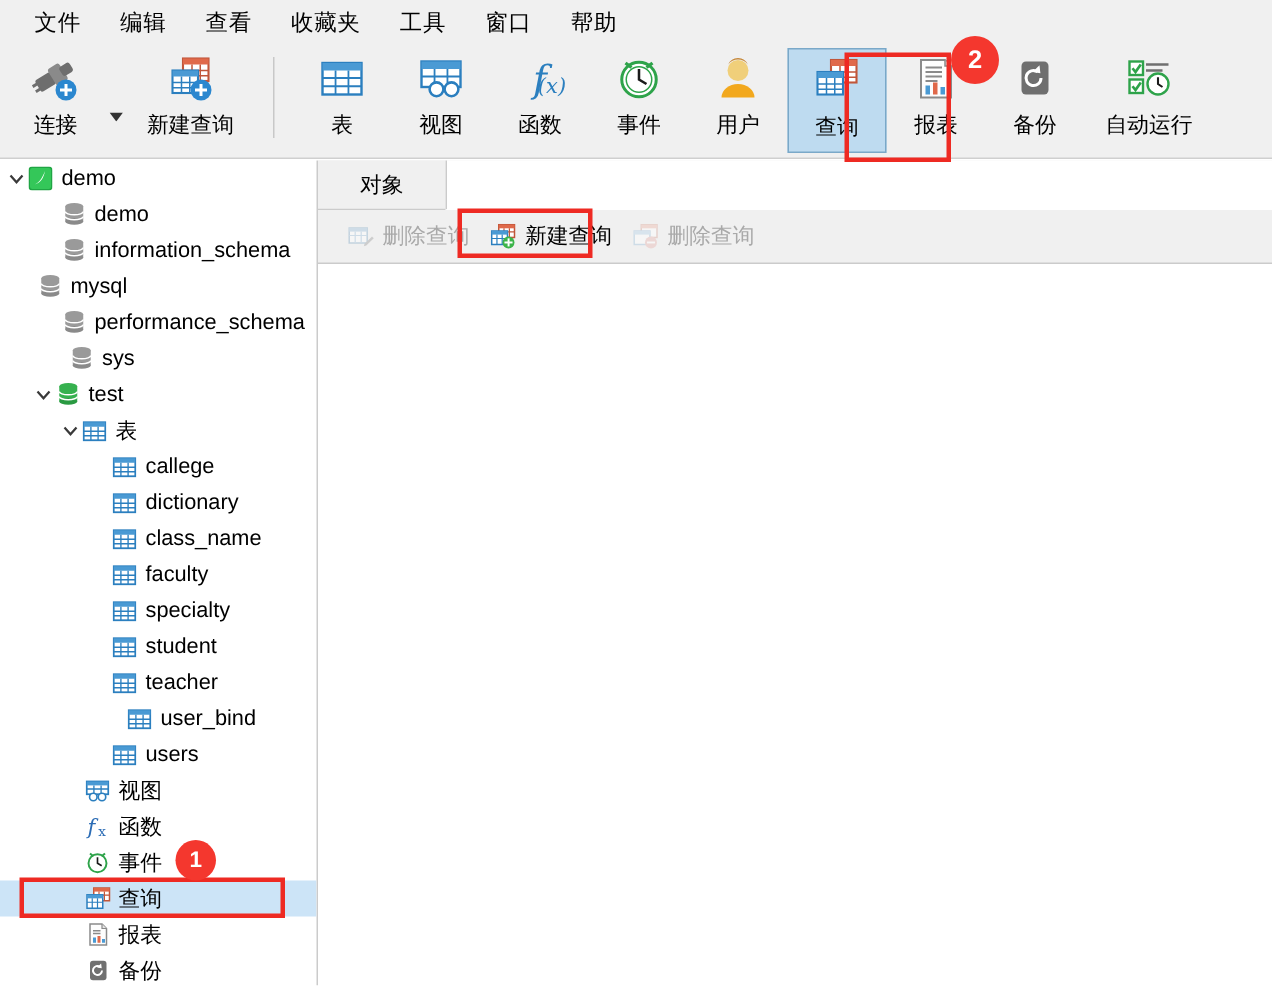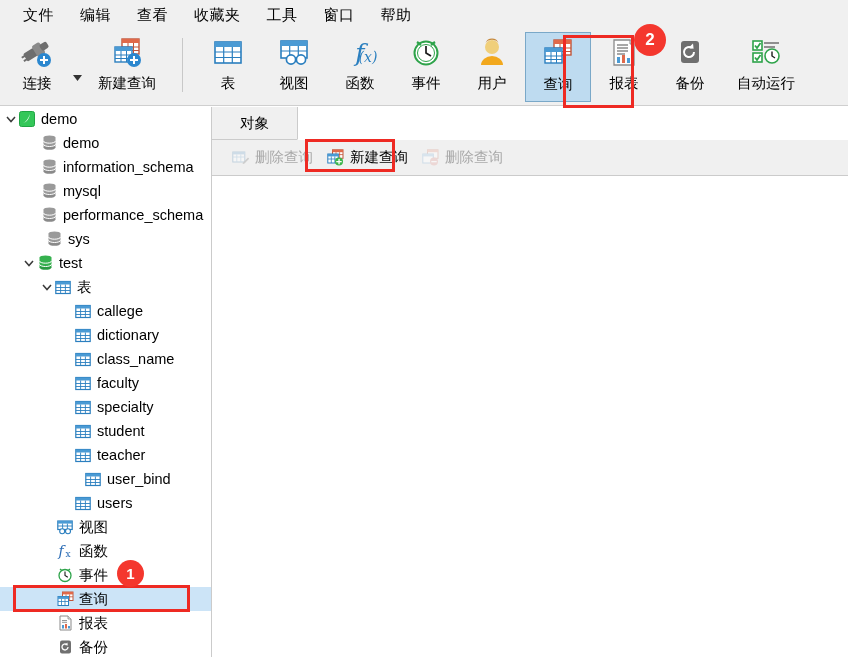--- a/index.html
+++ b/index.html
@@ -436,21 +436,21 @@
           <svg width="15" height="16" viewBox="0 0 15 16">
             <ellipse cx="7.5" cy="2.6" rx="6" ry="2.2" fill="#9a9a9a"></ellipse>
             <rect x="1.5" y="2.6" width="12" height="10" fill="#9a9a9a"></rect>
             <ellipse cx="7.5" cy="12.6" rx="6" ry="2.2" fill="#8a8a8a"></ellipse>
             <path d="M1.5 6 a6 2.2 0 0 0 12 0 M1.5 9.3 a6 2.2 0 0 0 12 0" stroke="#ffffff" stroke-width="1" fill="none"></path>
           </svg>
         </span>
         <span class="tree-label">information_schema</span>
       </div>
 
-      <div class="tree-row" style="padding-left:40px;">
+      <div class="tree-row" style="padding-left:24px;">
         <span class="tree-ico">
           <svg width="15" height="16" viewBox="0 0 15 16">
             <ellipse cx="7.5" cy="2.6" rx="6" ry="2.2" fill="#9a9a9a"></ellipse>
             <rect x="1.5" y="2.6" width="12" height="10" fill="#9a9a9a"></rect>
             <ellipse cx="7.5" cy="12.6" rx="6" ry="2.2" fill="#8a8a8a"></ellipse>
             <path d="M1.5 6 a6 2.2 0 0 0 12 0 M1.5 9.3 a6 2.2 0 0 0 12 0" stroke="#ffffff" stroke-width="1" fill="none"></path>
           </svg>
         </span>
         <span class="tree-label">mysql</span>
       </div>

